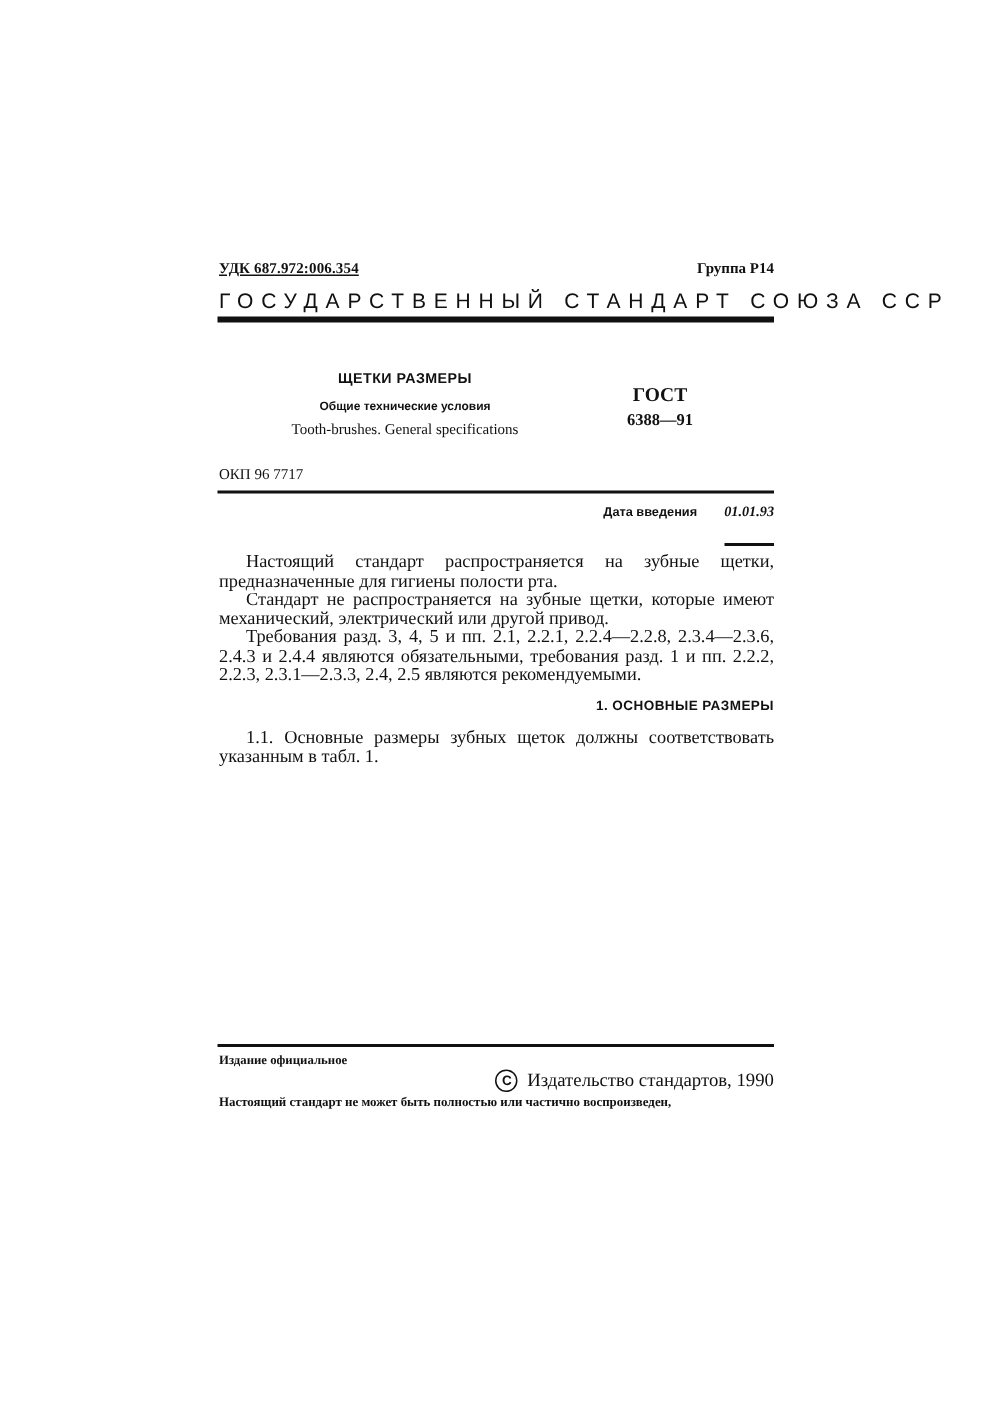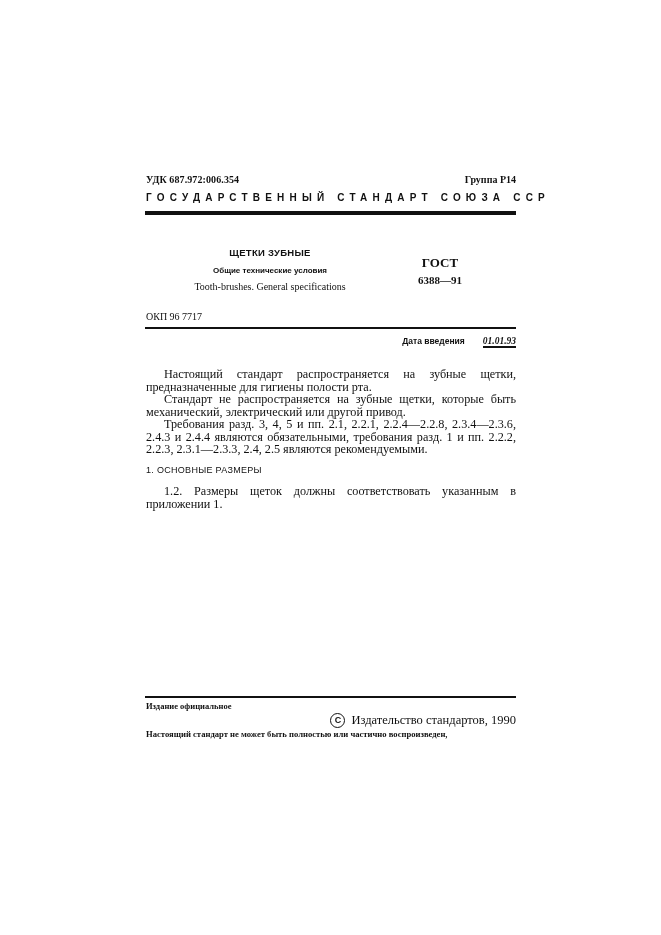--- a/index.html
+++ b/index.html
@@ -16,32 +16,33 @@
       font-family: "Liberation Serif", "DejaVu Serif", serif;
     }
     .abs { position: absolute; }
 
     .udk {
       left: 146px; top: 174px;
       font-family: "Liberation Serif", serif;
       font-weight: bold;
       font-size: 10px;
       letter-spacing: 0.1px;
+      text-decoration: underline;
     }
     .group {
       right: 145px; top: 174px;
       font-weight: bold;
       font-size: 10px;
     }
     .gos-title {
       left: 146px; top: 192px;
       width: 370px;
       font-family: "Liberation Sans", "DejaVu Sans", sans-serif;
-      font-weight: bold;
-      font-size: 10px;
+      font-weight: normal;
+      font-size: 14px;
       letter-spacing: 5.2px;
       white-space: nowrap;
     }
     .rule-thick {
       left: 145px; width: 371px; height: 4px;
       background: #111;
     }
     .rule-mid {
       left: 145px; width: 371px; height: 2px;
       background: #111;
@@ -98,39 +99,39 @@
       align-items: baseline;
     }
     .intro-date .lbl {
       font-family: "Liberation Sans", sans-serif;
       font-size: 8.5px;
       margin-right: 18px;
     }
     .intro-date .val {
       font-style: italic;
       border-bottom: 2px solid #111;
-      padding-bottom: 0;
+      padding-bottom: 15px;
     }
 
     .body-text {
       left: 146px; width: 370px;
       font-size: 12.2px;
       line-height: 12.5px;
       text-align: justify;
     }
     .body-text p {
       margin: 0;
       text-indent: 18px;
     }
 
     .section-heading {
       left: 146px; width: 370px; top: 465px;
-      text-align: left;
-      font-family: "Liberation Sans", sans-serif;
-      font-weight: normal;
+      text-align: right;
+      font-family: "Liberation Sans", sans-serif;
+      font-weight: bold;
       font-size: 9px;
       letter-spacing: 0.3px;
     }
 
     .official {
       left: 146px; top: 701px;
       font-weight: bold;
       font-size: 8.5px;
       font-family: "Liberation Serif", serif;
     }
@@ -164,46 +165,46 @@
   </style>
 </head>
 <body>
 
 <div class="abs udk">УДК 687.972:006.354</div>
 <div class="abs group">Группа Р14</div>
 <div class="abs gos-title">ГОСУДАРСТВЕННЫЙ СТАНДАРТ СОЮЗА ССР</div>
 <div class="abs rule-thick" style="top:211px;"></div>
 
 <div class="abs title-block">
-  <div class="title-main">ЩЕТКИ ЗУБНЫЕ</div>
+  <div class="title-main">ЩЕТКИ РАЗМЕРЫ</div>
   <div class="title-sub">Общие технические условия</div>
   <div class="title-en">Tooth-brushes. General specifications</div>
 </div>
 <div class="abs gost-block">
   <div class="gost-label">ГОСТ</div>
   <div class="gost-number">6388—91</div>
 </div>
 
 <div class="abs okp">ОКП 96 7717</div>
 <div class="abs rule-mid" style="top:327px;"></div>
 
 <div class="abs intro-date">
   <span class="lbl">Дата введения</span>
   <span class="val">01.01.93</span>
 </div>
 
 <div class="abs body-text" style="top:368px;">
   <p>Настоящий стандарт распространяется на зубные щетки, предназначенные для гигиены полости рта.</p>
-  <p>Стандарт не распространяется на зубные щетки, которые быть механический, электрический или другой привод.</p>
+  <p>Стандарт не распространяется на зубные щетки, которые имеют механический, электрический или другой привод.</p>
   <p>Требования разд. 3, 4, 5 и пп. 2.1, 2.2.1, 2.2.4—2.2.8, 2.3.4—2.3.6, 2.4.3 и 2.4.4 являются обязательными, требования разд. 1 и пп. 2.2.2, 2.2.3, 2.3.1—2.3.3, 2.4, 2.5 являются рекомендуемыми.</p>
 </div>
 
 <div class="abs section-heading">1. ОСНОВНЫЕ РАЗМЕРЫ</div>
 <div class="abs body-text" style="top:485px;">
-  <p>1.2. Размеры щеток должны соответствовать указанным в приложении 1.</p>
+  <p>1.1. Основные размеры зубных щеток должны соответствовать указанным в табл. 1.</p>
 </div>
 
 <div class="abs rule-mid" style="top:696px;"></div>
 <div class="abs official">Издание официальное</div>
 <div class="abs copyright">
   <span class="c-icon">C</span>
   <span>Издательство стандартов, 1990</span>
 </div>
 <div class="abs notice">
   <p>Настоящий стандарт не может быть полностью или частично воспроизведен,</p>

